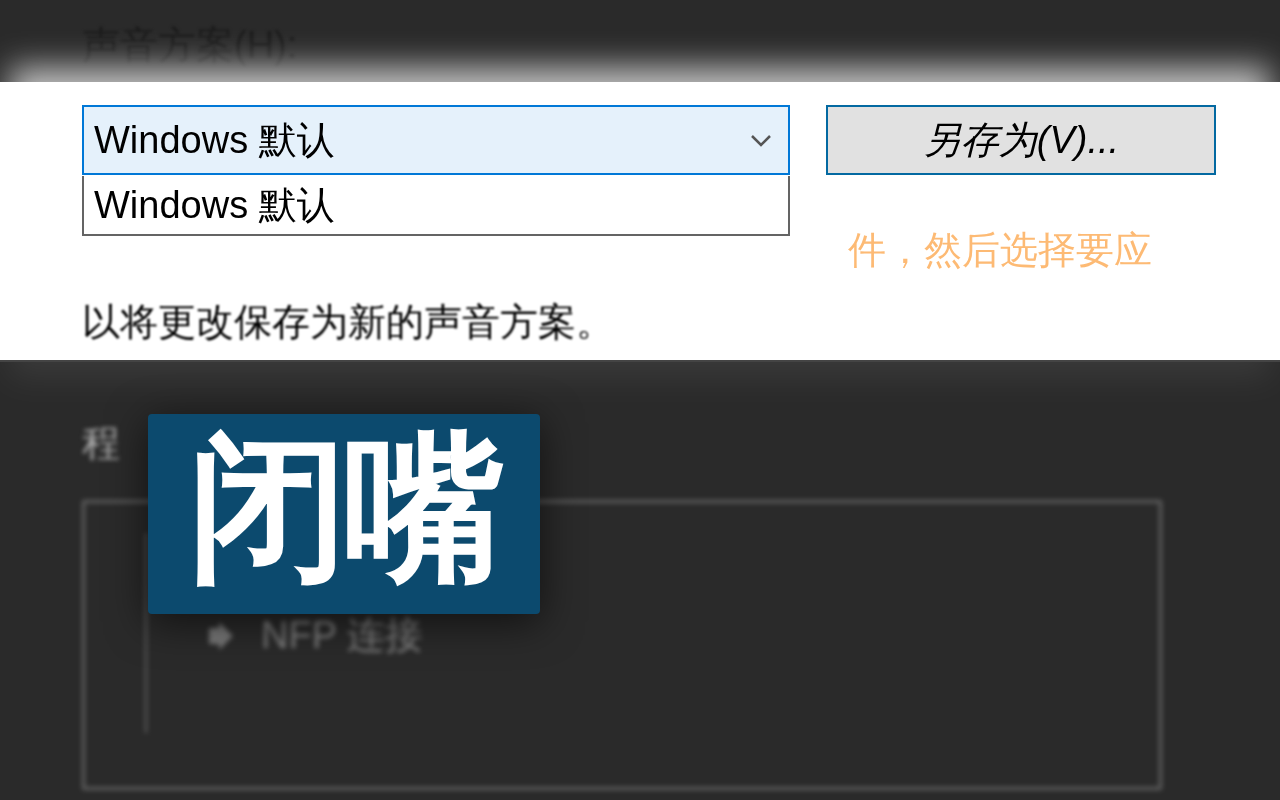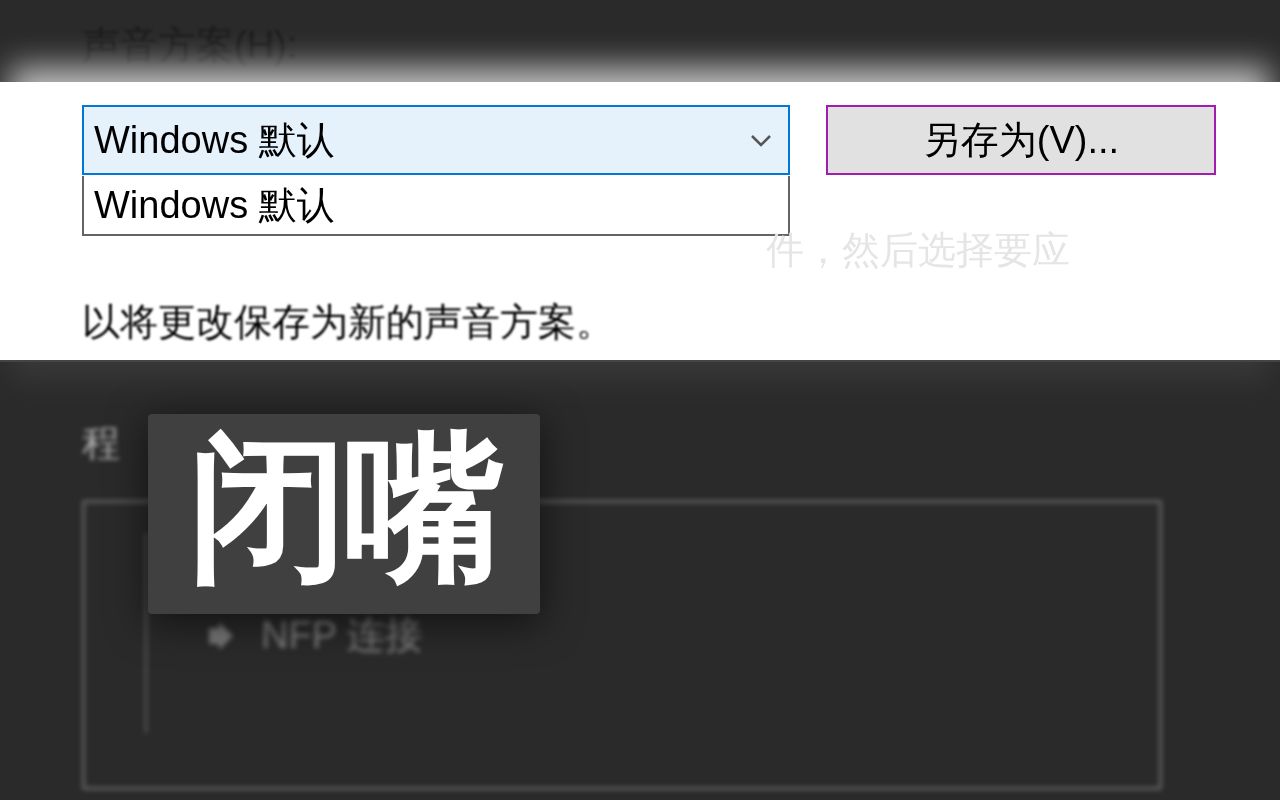--- a/index.html
+++ b/index.html
@@ -70,34 +70,35 @@
       color: #fff;
       font-size: 36px;
       height: 52px;
     }
     .save-button {
       position: absolute;
       top: 105px;
       left: 826px;
       width: 390px;
       height: 70px;
-      border: 2px solid #a21caf;
+      border: 2px solid #0369a1;
       background: #e1e1e1;
       display: flex;
       align-items: center;
       justify-content: center;
       font-size: 38px;
       color: #000;
+      font-style: italic;
     }
     .desc-right {
       position: absolute;
       top: 225px;
-      left: 766px;
-      font-size: 38px;
-      color: #e5e5e5;
+      left: 848px;
+      font-size: 38px;
+      color: #fdba74;
       filter: blur(0.5px);
     }
     .desc-below {
       position: absolute;
       top: 297px;
       left: 82px;
       font-size: 38px;
       color: #000;
       filter: blur(1px);
     }
@@ -168,21 +169,21 @@
       width: 0;
       height: 0;
       border-top: 14px solid transparent;
       border-bottom: 14px solid transparent;
       border-left: 14px solid #aaa;
     }
     .overlay-title {
       position: absolute;
       top: 414px;
       left: 148px;
-      background: #404040;
+      background: #0c4a6e;
       padding: 6px 40px 18px 40px;
       border-radius: 4px;
       display: flex;
       align-items: baseline;
       font-weight: 900;
       box-shadow: 0 8px 40px rgba(0,0,0,0.6);
     }
     .overlay-white {
       color: #fff;
       font-size: 160px;

